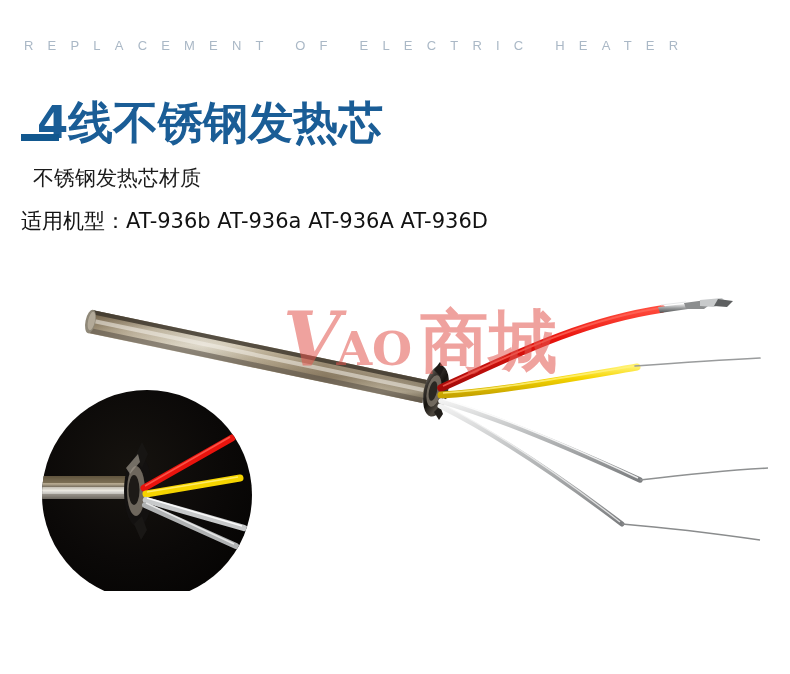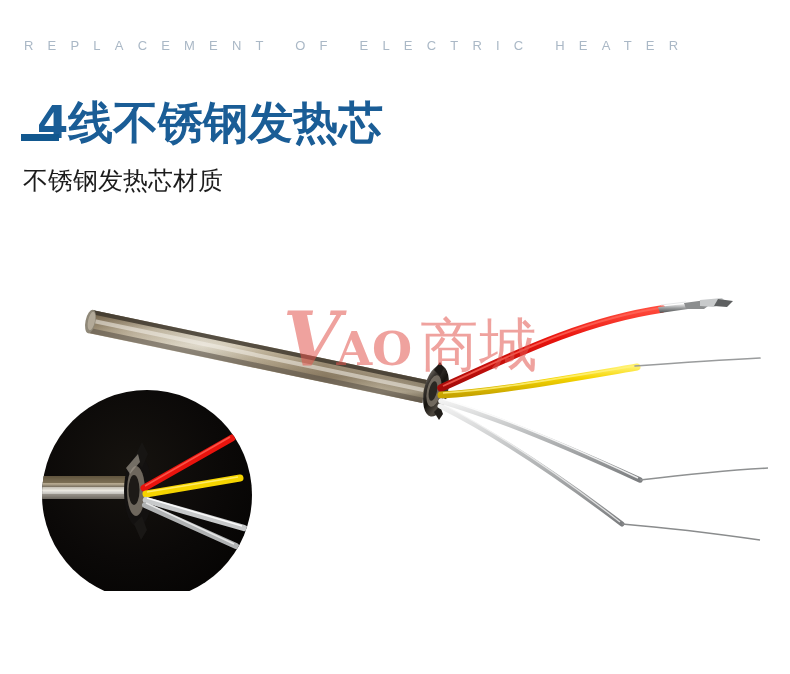--- a/index.html
+++ b/index.html
@@ -46,23 +46,23 @@
   .rule-bar {
     position: absolute;
     left: 21px;
     top: 134px;
     width: 38px;
     height: 7px;
     background: #12588f;
   }
   .subtitle {
     position: absolute;
-    left: 23px;
+    left: 33px;
     top: 164px;
-    font-size: 25px;
+    font-size: 21px;
     color: #1c1c1c;
     white-space: nowrap;
     font-family: Liberation Sans, sans-serif;
   }
   .models {
     position: absolute;
     left: 21px;
     top: 205px;
     font-size: 21px;
     color: #121212;
@@ -103,40 +103,41 @@
     font-family: "DejaVu Serif", "Liberation Serif", serif;
     letter-spacing: -4px;
   }
   .watermark .wm-ao {
     font-size: 46px;
     font-family: "DejaVu Serif", "Liberation Serif", serif;
     letter-spacing: 0px;
     margin-top: 28px;
   }
   .watermark .wm-cn {
-    font-size: 58px;
+    font-size: 68px;
     font-family: "DejaVu Sans", "Liberation Sans", sans-serif;
-    font-weight: normal;
+    font-weight: bold;
     margin-left: 8px;
   }
 </style>
 </head>
 <body>
 
 <div id="page">
 
   <div class="eyebrow">REPLACEMENT OF ELECTRIC HEATER</div>
 
   <h1 class="headline">4线不锈钢发热芯</h1>
 
   <div class="rule-bar"></div>
 
   <div class="subtitle">不锈钢发热芯材质</div>
 
   <div class="models">
+    <div class="line1">适用机型：AT-936b  AT-936a   AT-936A   AT-936D</div>
   </div>
 
   <div class="photo-stage">
     <svg width="790" height="340" viewBox="0 0 790 340" xmlns="http://www.w3.org/2000/svg">
       <defs>
 
         <linearGradient id="rodGrad" x1="0" y1="0" x2="0" y2="1">
           <stop offset="0%" stop-color="#514a40"></stop>
           <stop offset="8%" stop-color="#8b8274"></stop>
           <stop offset="22%" stop-color="#cfc9bc"></stop>

